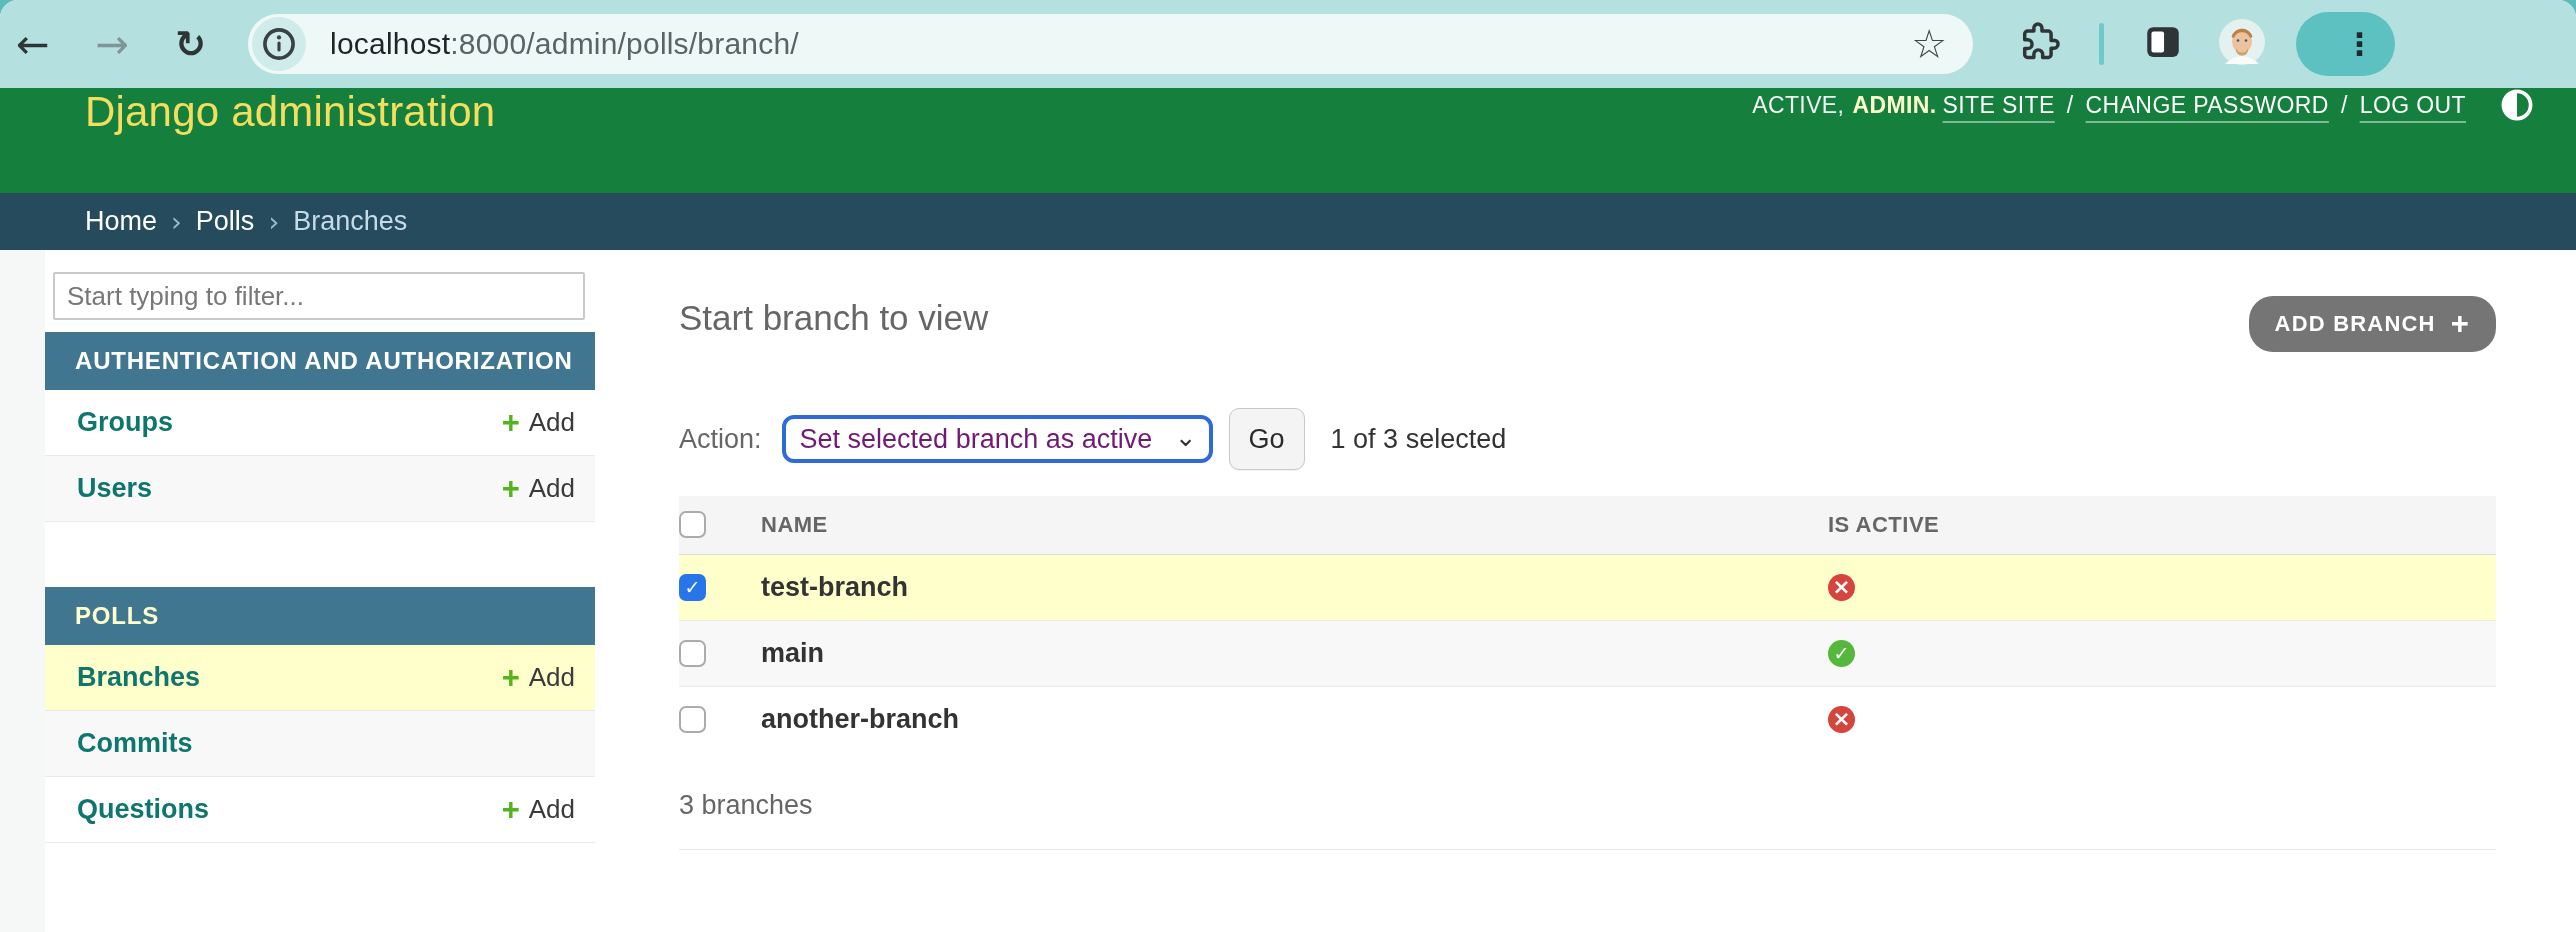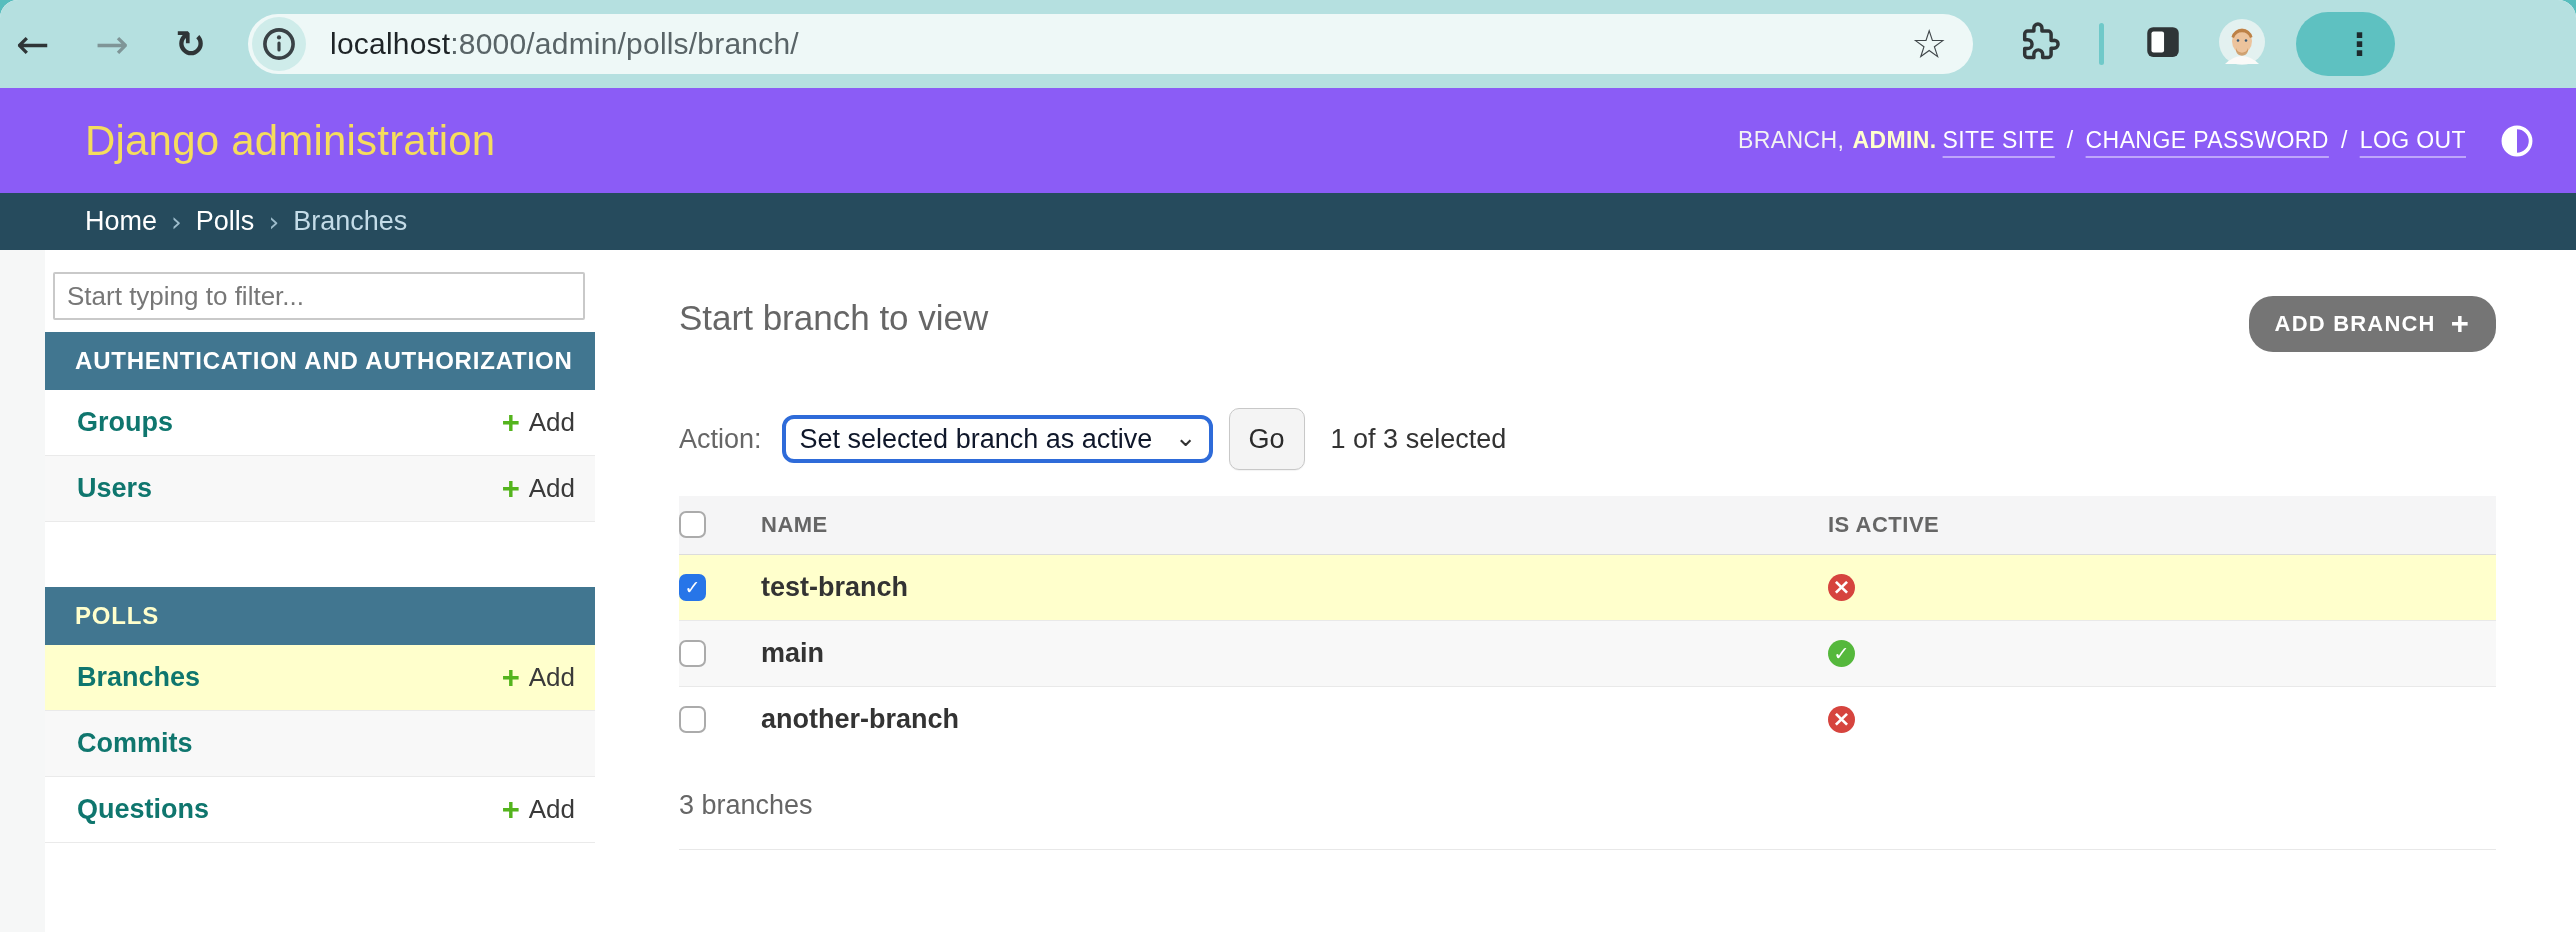--- a/index.html
+++ b/index.html
@@ -33,21 +33,21 @@
   .avatar{margin-left:34px;}
   .relaunch{
     margin-left:30px;height:64px;border-radius:32px;background:#5ec1c1;border:none;
     display:flex;align-items:center;padding:0 20px 0 28px;
     font-family:"Liberation Sans",sans-serif;font-size:29px;color:#1d2a2d;cursor:default;
   }
   .relaunch .more{font-family:"DejaVu Sans",sans-serif;font-size:31px;margin-left:20px;font-weight:bold;}
 
   
   .dj-header{
-    height:105px;background:#8b5cf6;display:flex;align-items:center;
+    height:105px;background:#15803d;display:flex;align-items:flex-start;
     padding:0 42px 0 85px;box-sizing:border-box;
   }
   .dj-title{font-size:42px;font-weight:400;color:#f5dd5d;letter-spacing:0.2px;}
   .user-tools{margin-left:auto;display:flex;align-items:center;font-size:23px;letter-spacing:0.4px;color:#fff;white-space:nowrap;}
   .user-tools .welcome{color:#f3f3f3;}
   .user-tools .uname{color:#ffffcc;font-weight:bold;margin-left:8px;}
   .user-tools a{color:#fff;text-decoration:underline;text-underline-offset:8px;text-decoration-thickness:2px;text-decoration-color:rgba(255,255,255,.45);margin:0 6px;cursor:default;}
   .user-tools .sep{margin:0 6px;}
   .theme-toggle{margin-left:28px;display:flex;align-items:center;cursor:default;}
 
@@ -98,21 +98,21 @@
     font-family:"Liberation Sans",sans-serif;font-size:22px;font-weight:bold;letter-spacing:1.2px;cursor:default;
   }
   .add-btn .plus{font-size:31px;font-weight:bold;margin-left:15px;line-height:0;}
 
   .action-row{margin-top:70px;display:flex;align-items:center;}
   .action-label{font-size:27px;color:#666;}
   .select-shell{position:relative;margin-left:20px;}
   .action-select{
     appearance:none;-webkit-appearance:none;
     width:431px;height:48px;border:4px solid #2e6bd9;border-radius:12px;background:#fff;
-    font-family:"Liberation Sans",sans-serif;font-size:27px;color:#0f172a;
+    font-family:"Liberation Sans",sans-serif;font-size:27px;color:#701a75;
     padding:0 52px 0 14px;box-sizing:border-box;
   }
   .select-shell .chev{
     position:absolute;right:16px;top:50%;transform:translateY(-58%);
     font-family:"DejaVu Sans",sans-serif;font-size:26px;color:#333;pointer-events:none;
   }
   .go-btn{
     margin-left:16px;height:62px;padding:0 19px;border:1px solid #c8c8c8;border-radius:10px;
     background:#f4f4f4;font-family:"Liberation Sans",sans-serif;font-size:27px;color:#2b2b2b;cursor:default;
     box-shadow:0 1px 1px rgba(0,0,0,.05);
@@ -194,21 +194,21 @@
       </span>
       <button class="relaunch">
         <span class="more">⋮</span>
       </button>
     </div>
   </div>
 
   <div class="dj-header">
     <span class="dj-title">Django administration</span>
     <div class="user-tools">
-      <span class="welcome">BRANCH,</span>
+      <span class="welcome">ACTIVE,</span>
       <span class="uname">ADMIN.</span>
       <a>SITE SITE</a>
       <span class="sep">/</span>
       <a>CHANGE PASSWORD</a>
       <span class="sep">/</span>
       <a>LOG OUT</a>
       <span class="theme-toggle">
         <svg width="34" height="34" viewBox="0 0 24 24">
           <circle cx="12" cy="12" r="9.6" fill="none" stroke="#fff" stroke-width="2.6"></circle>
           <path d="M12 2.4 a9.6 9.6 0 0 0 0 19.2 Z" fill="#fff"></path>

